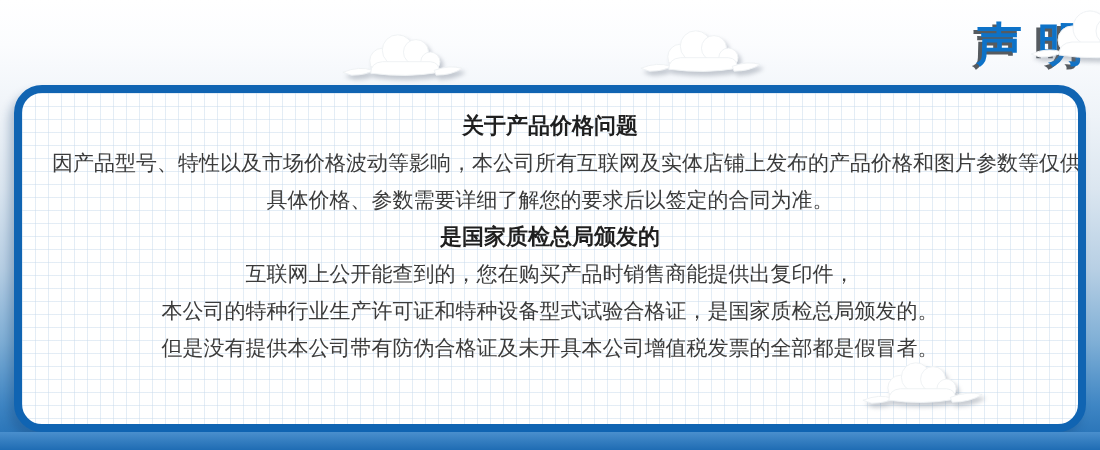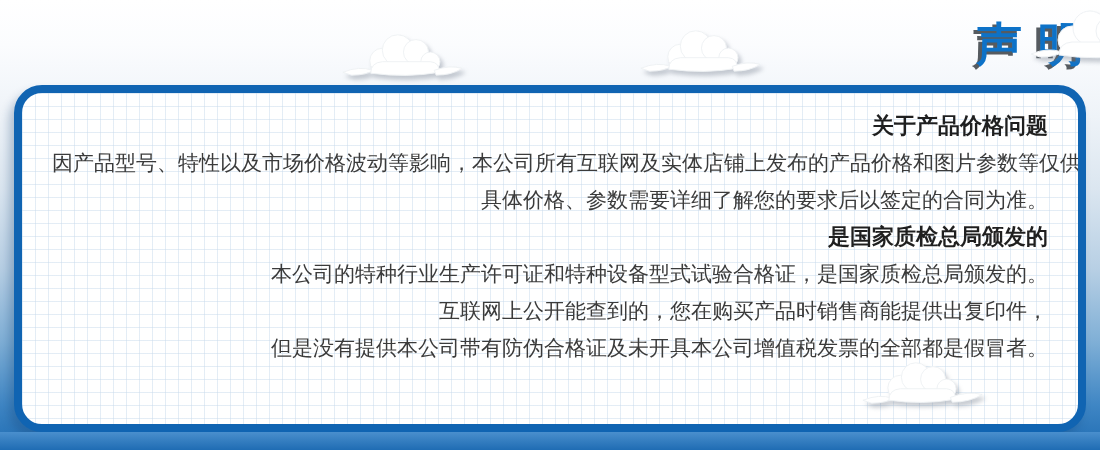--- a/index.html
+++ b/index.html
@@ -47,21 +47,21 @@
       linear-gradient(rgba(205,222,238,0.55) 1px, transparent 1px),
       linear-gradient(90deg, rgba(205,222,238,0.55) 1px, transparent 1px),
       #ffffff;
     background-size: 13px 13px, 13px 13px, auto;
     box-shadow: -5px 7px 10px rgba(18,62,112,0.28);
     overflow: hidden;
   }
   .card-content {
     position: relative;
     padding: 14px 30px 0 30px;
-    text-align: right;
+    text-align: center;
   }
   .line { line-height: 37px; white-space: nowrap; }
   .notice-heading { font-size: 22px; font-weight: 700; color: #1f1f1f; }
   .notice-line    { font-size: 21px; font-weight: 400; color: #3b3b3b; }
   .notice-cta     { font-size: 21px; font-weight: 700; color: #1f1f1f; }
   .phone-number   { color: #1272c8; }
 
   
   .bottom-band {
     position: absolute; left: 0; right: 0; bottom: 0; height: 18px;
@@ -122,23 +122,23 @@
     <div class="card-content">
 
       <div class="line notice-heading">关于产品价格问题</div>
 
       <div class="line notice-line">因产品型号、特性以及市场价格波动等影响，本公司所有互联网及实体店铺上发布的产品价格和图片参数等仅供参考。</div>
 
       <div class="line notice-line">具体价格、参数需要详细了解您的要求后以签定的合同为准。</div>
 
       <div class="line notice-heading">是国家质检总局颁发的</div>
 
+      <div class="line notice-line">互联网上公开能查到的，您在购买产品时销售商能提供出复印件，</div>
+
       <div class="line notice-line">本公司的特种行业生产许可证和特种设备型式试验合格证，是国家质检总局颁发的。</div>
-
-      <div class="line notice-line">互联网上公开能查到的，您在购买产品时销售商能提供出复印件，</div>
 
       <div class="line notice-line">但是没有提供本公司带有防伪合格证及未开具本公司增值税发票的全部都是假冒者。</div>
 
     </div>
 
     <span class="cloud cloud-card-corner" style="top:259px; left:838px;">
       <svg viewBox="0 0 130 62" width="125" height="60">
         <g fill="#ffffff" stroke="#eef1f4" stroke-width="1">
           <path d="M3 50 Q20 43 34 48 Q28 53 12 53 Z"></path>
           <circle cx="42" cy="37" r="13"></circle>

